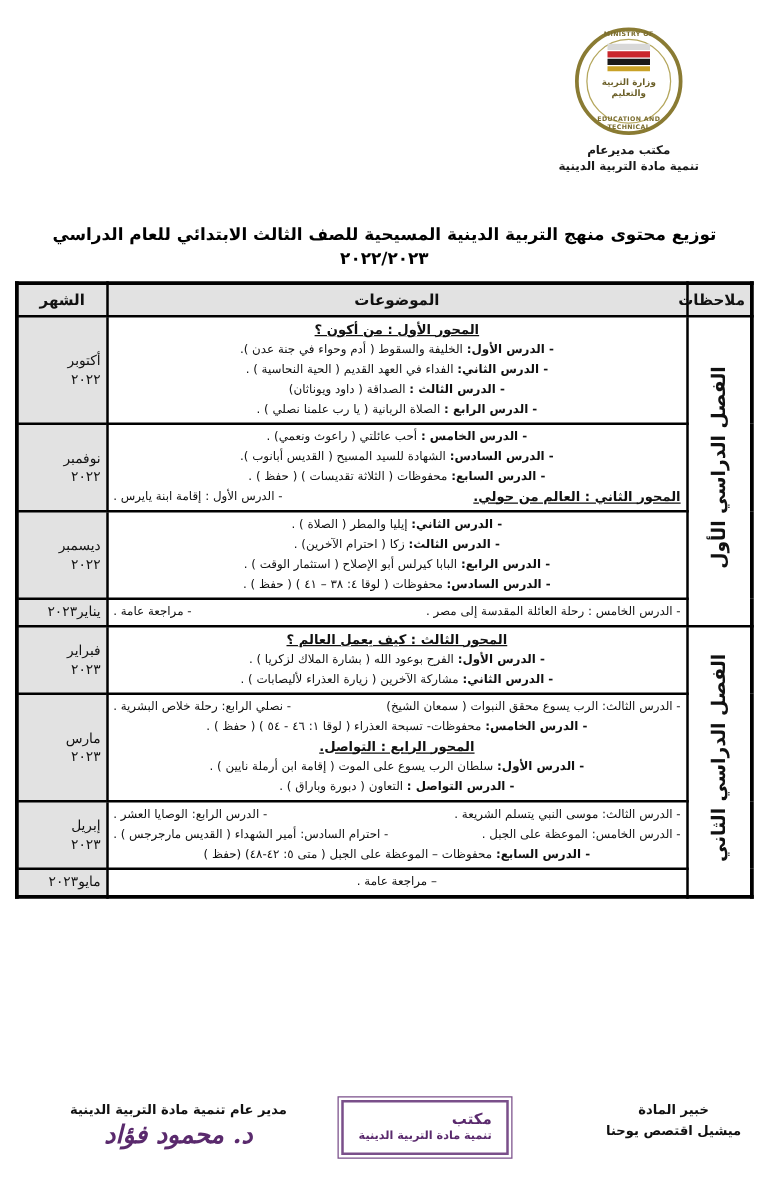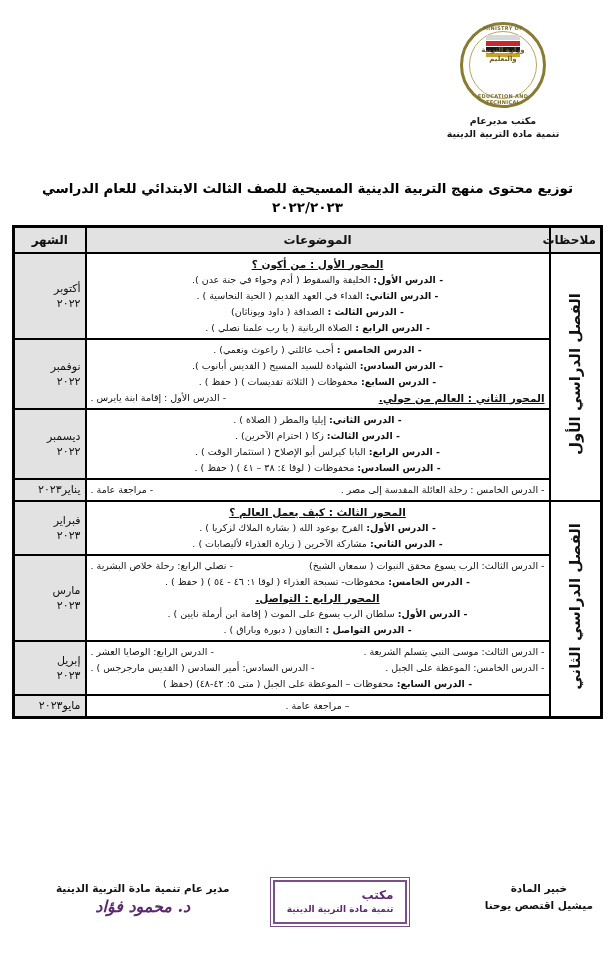--- a/index.html
+++ b/index.html
@@ -62,21 +62,21 @@
     left: 0;
     width: 100%;
     height: 5px;
   }
   .emblem .eagle .b1 { top: 2px;  background: #d8d8d8; }
   .emblem .eagle .b2 { top: 8px;  background: #c9272d; }
   .emblem .eagle .b3 { top: 14px; background: #1a1a1a; }
   .emblem .eagle .b4 { top: 20px; background: #c9a227; height: 4px; }
   .emblem .arabic-core {
     position: absolute;
-    top: 24px;
+    top: 40px;
     left: 0;
     right: 0;
     text-align: center;
     font-size: 7px;
     line-height: 9px;
     color: #6b5f28;
     font-weight: bold;
   }
   .emblem .ring-text-top,
   .emblem .ring-text-bottom {
@@ -209,21 +209,21 @@
     text-align: center;
     font-size: 10.5px;
     font-weight: bold;
     line-height: 17px;
     margin-left: 34px;
   }
   .foot-col.right { order: 0; }
   .foot-col.left  { order: 2; }
   .signature {
     font-family: "DejaVu Serif", "Liberation Serif", serif;
-    font-size: 16px;
+    font-size: 20px;
     font-weight: bold;
     color: #5a2a6d;
     font-style: italic;
     line-height: 20px;
   }
   .stamp {
     order: 1;
     border: 2px solid #7a4f8a;
     outline: 1px solid #7a4f8a;
     outline-offset: 2px;
@@ -369,21 +369,21 @@
           </td>
         </tr>
         <tr>
           <td class="topics-cell">
             <div class="topic-line spread">
               <span>- الدرس الثالث: موسى النبي يتسلم الشريعة .</span>
               <span>- الدرس الرابع: الوصايا العشر .</span>
             </div>
             <div class="topic-line spread">
               <span>- الدرس الخامس: الموعظة على الجبل .</span>
-              <span>- الدرس السادس: أمير السادس ( القديس مارجرجس ) .</span>
+              <span>- احترام السادس: أمير الشهداء ( القديس مارجرجس ) .</span>
             </div>
             <div class="topic-line center"><span class="lesson-label">- الدرس  السابع:</span> <span>محفوظات – الموعظة على الجبل ( متى ٥: ٤٢-٤٨) (حفظ )</span></div>
           </td>
           <td class="month-cell">
             <div>إبريل</div>
             <div>٢٠٢٣</div>
           </td>
         </tr>
         <tr>
           <td class="topics-cell">

